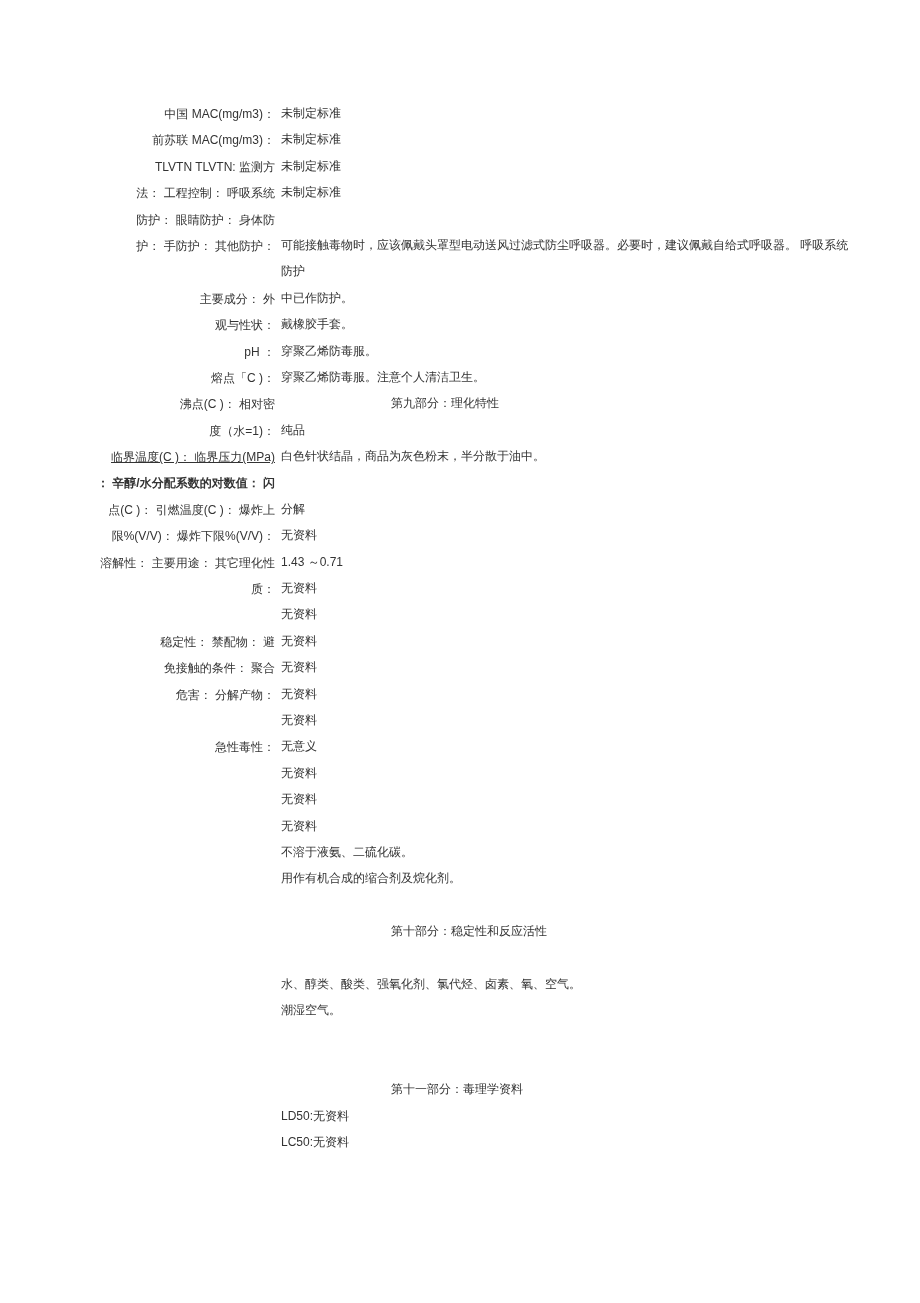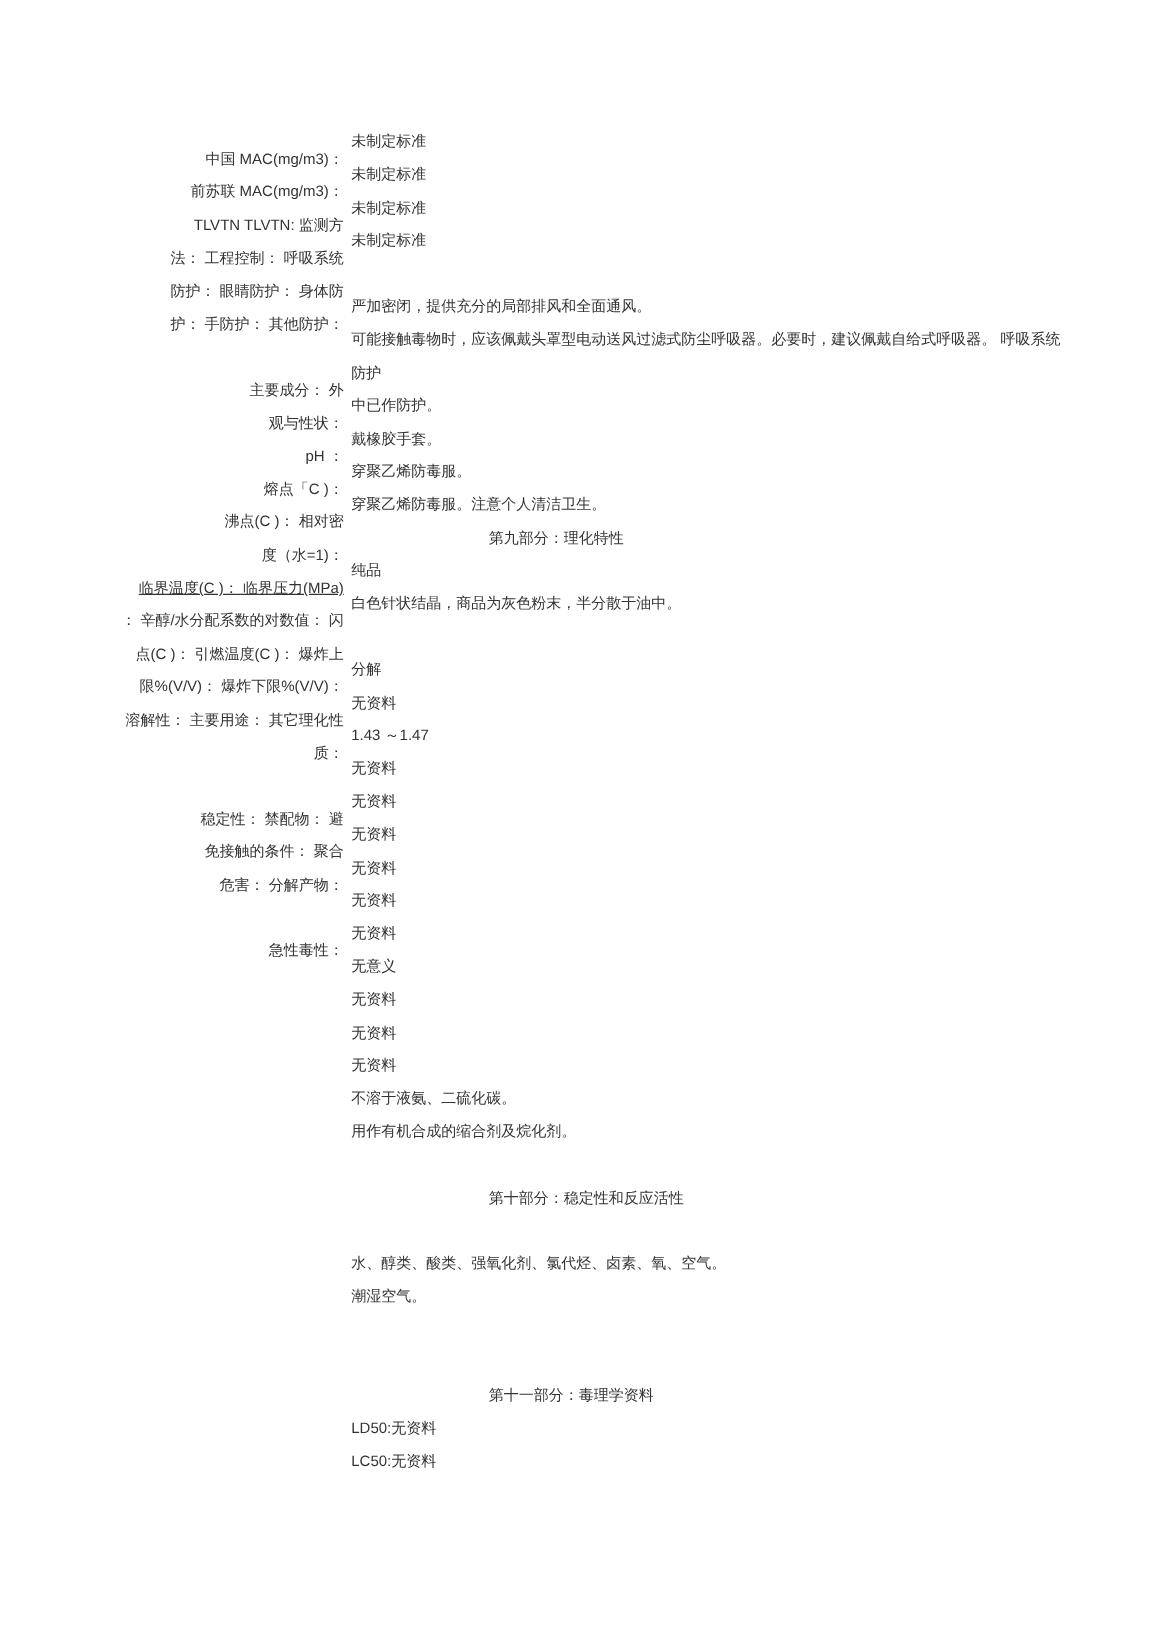--- a/index.html
+++ b/index.html
@@ -12,21 +12,21 @@
       width: 920px;
       padding: 100px 60px 40px 60px;
     }
     .content-wrap {
       position: relative;
       min-height: 1160px;
     }
     .left-col {
       position: absolute;
       left: 40px;
-      top: 14px;
+      top: 1px;
       width: 175px;
       text-align: right;
     }
     .left-col .line {
       display: block;
     }
     .right-col {
       position: absolute;
       left: 221px;
       top: 0;
@@ -54,52 +54,51 @@
     <span class="line">防护： 眼睛防护： 身体防</span>
     <span class="line">护： 手防护： 其他防护：</span>
     <span class="blank">&nbsp;</span>
     <span class="line">主要成分：  外</span>
     <span class="line">观与性状：</span>
     <span class="line">pH ：</span>
     <span class="line">熔点「C )：</span>
     <span class="line">沸点(C )： 相对密</span>
     <span class="line">度（水=1)：</span>
     <span class="line" style="margin-left:-40px;text-decoration:underline;">临界温度(C )：  临界压力(MPa)</span>
-    <span class="line" style="margin-left:-40px;">：  辛醇/水分配系数的对数值：  闪</span>
+    <span class="line" style="margin-left:-40px;font-weight:bold;">：  辛醇/水分配系数的对数值：  闪</span>
     <span class="line" style="margin-left:-40px;">点(C )：  引燃温度(C )：  爆炸上</span>
     <span class="line" style="margin-left:-40px;text-align:right;">限%(V/V)：  爆炸下限%(V/V)：</span>
     <span class="line" style="margin-left:-40px;">溶解性：  主要用途：  其它理化性</span>
     <span class="line">质：</span>
     <span class="blank">&nbsp;</span>
     <span class="line">稳定性：  禁配物：  避</span>
     <span class="line">免接触的条件：  聚合</span>
     <span class="line">危害：  分解产物：</span>
     <span class="blank">&nbsp;</span>
     <span class="line">急性毒性：</span>
   </div>
 
   <div class="right-col">
     <span class="line">未制定标准</span>
     <span class="line">未制定标准</span>
     <span class="line">未制定标准</span>
     <span class="line">未制定标准</span>
     <span class="blank">&nbsp;</span>
-    <span class="line">严加密闭，提供充分的局部排风和全面通风。</span>
     <span class="line">可能接触毒物时，应该佩戴头罩型电动送风过滤式防尘呼吸器。必要时，建议佩戴自给式呼吸器。  呼吸系统防护</span>
     <span class="line">中已作防护。</span>
     <span class="line">戴橡胶手套。</span>
     <span class="line">穿聚乙烯防毒服。</span>
     <span class="line">穿聚乙烯防毒服。注意个人清洁卫生。</span>
     <span class="line indent-center">第九部分：理化特性</span>
     <span class="line">纯品</span>
     <span class="line">白色针状结晶，商品为灰色粉末，半分散于油中。</span>
     <span class="blank">&nbsp;</span>
     <span class="line">分解</span>
     <span class="line">无资料</span>
-    <span class="line">1.43 ～1.47</span>
+    <span class="line">1.43 ～0.71</span>
     <span class="line">无资料</span>
     <span class="line">无资料</span>
     <span class="line">无资料</span>
     <span class="line">无资料</span>
     <span class="line">无资料</span>
     <span class="line">无资料</span>
     <span class="line">无意义</span>
     <span class="line">无资料</span>
     <span class="line">无资料</span>
     <span class="line">无资料</span>

